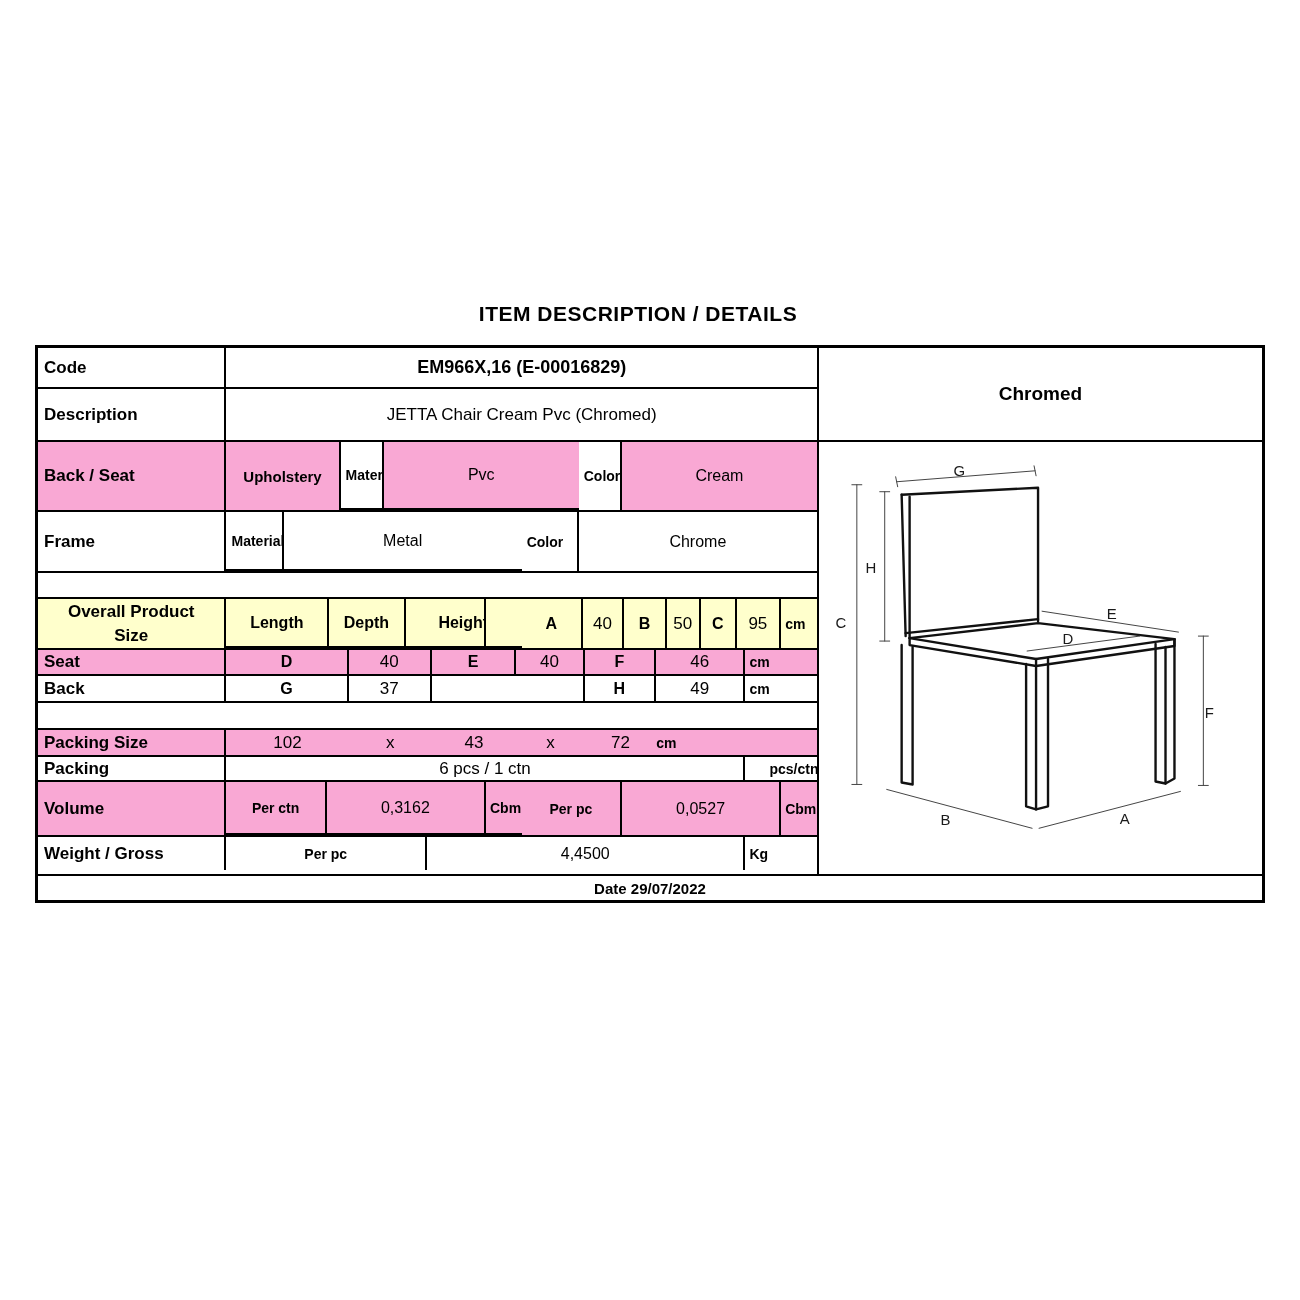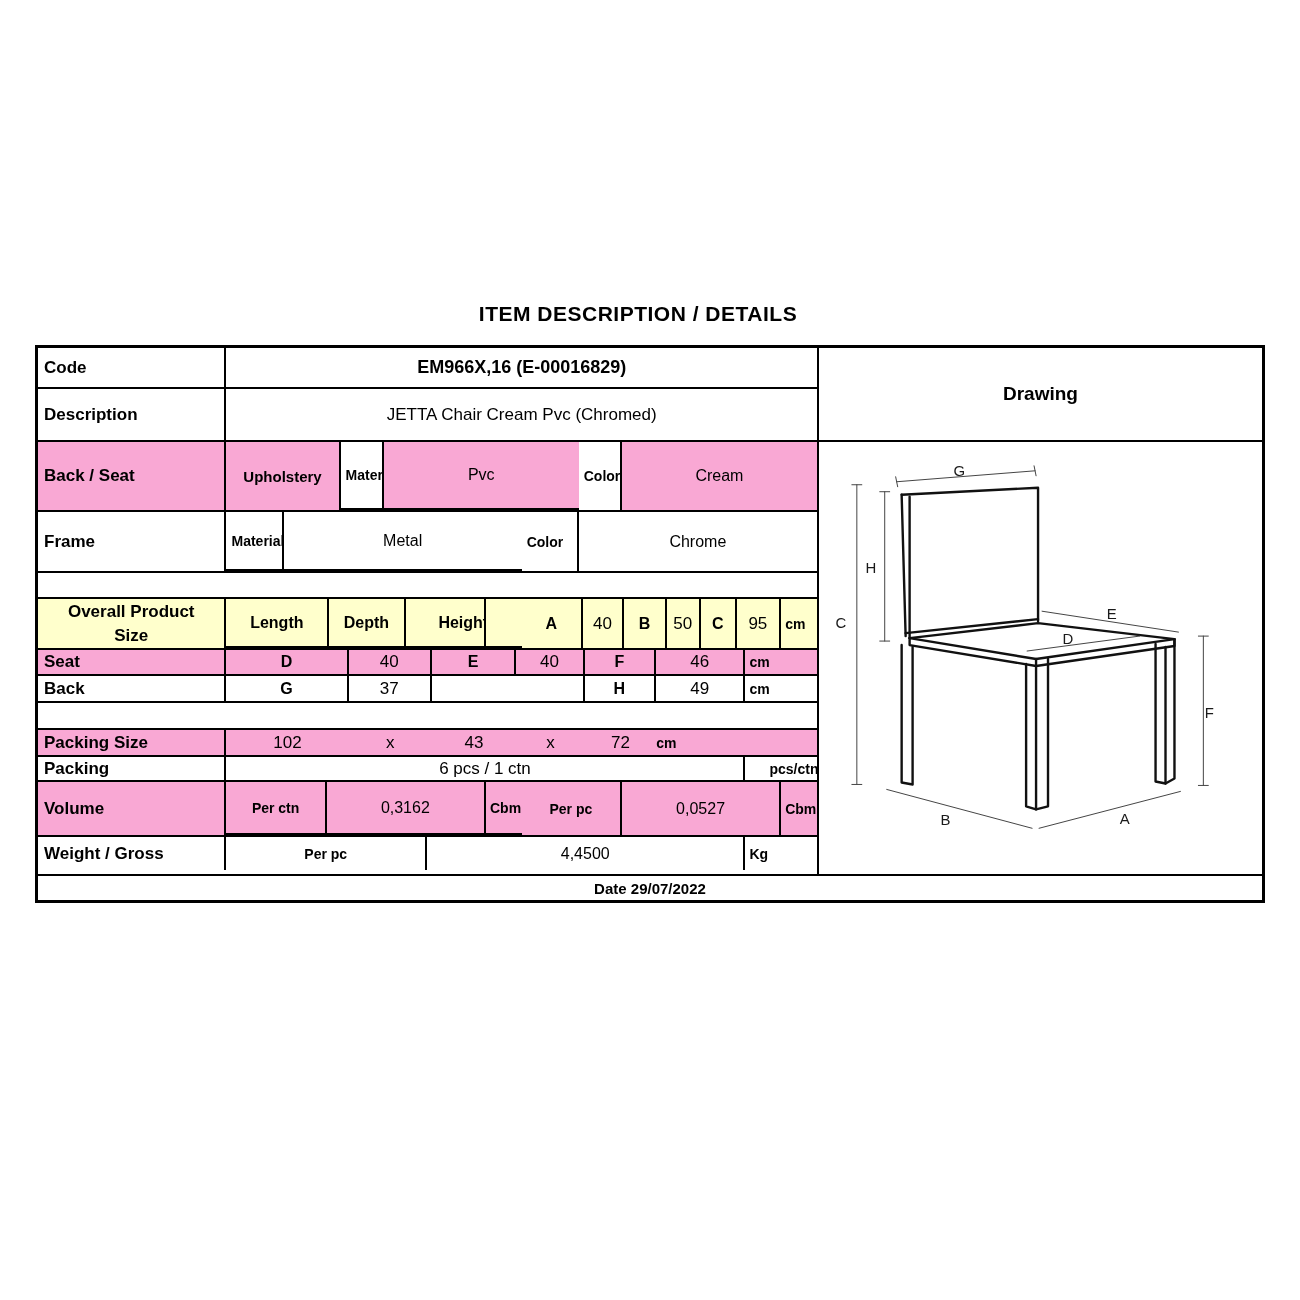--- a/index.html
+++ b/index.html
@@ -182,21 +182,21 @@
       <div class="band last" style="height:33px">
         <div class="cell vr lbl c-label">Weight / Gross</div>
         <div class="cell vr ctr c-per" style="font-weight:bold;font-size:14px">Per pc</div>
         <div class="cell vr ctr val c-vval">4,4500</div>
         <div class="cell unit c-vunit">Kg</div>
       </div>
 
     </div>
 
     <div class="right-col">
-      <div class="drawing-header">Drawing</div>
+      <div class="drawing-header">Chromed</div>
       <div class="drawing-area">
         <svg viewBox="0 0 445 432" preserveAspectRatio="xMidYMid meet">
           <g fill="none" stroke="#111" stroke-width="2.4" stroke-linejoin="round" stroke-linecap="round">
 
             <path d="M83,52 L220,45 L220,179"></path>
             <path d="M83,52 L87,194"></path>
             <path d="M91,54 L91,196"></path>
             <path d="M87,191 L220,177"></path>
 
             <path d="M91,196 L220,181 L357,197"></path>

